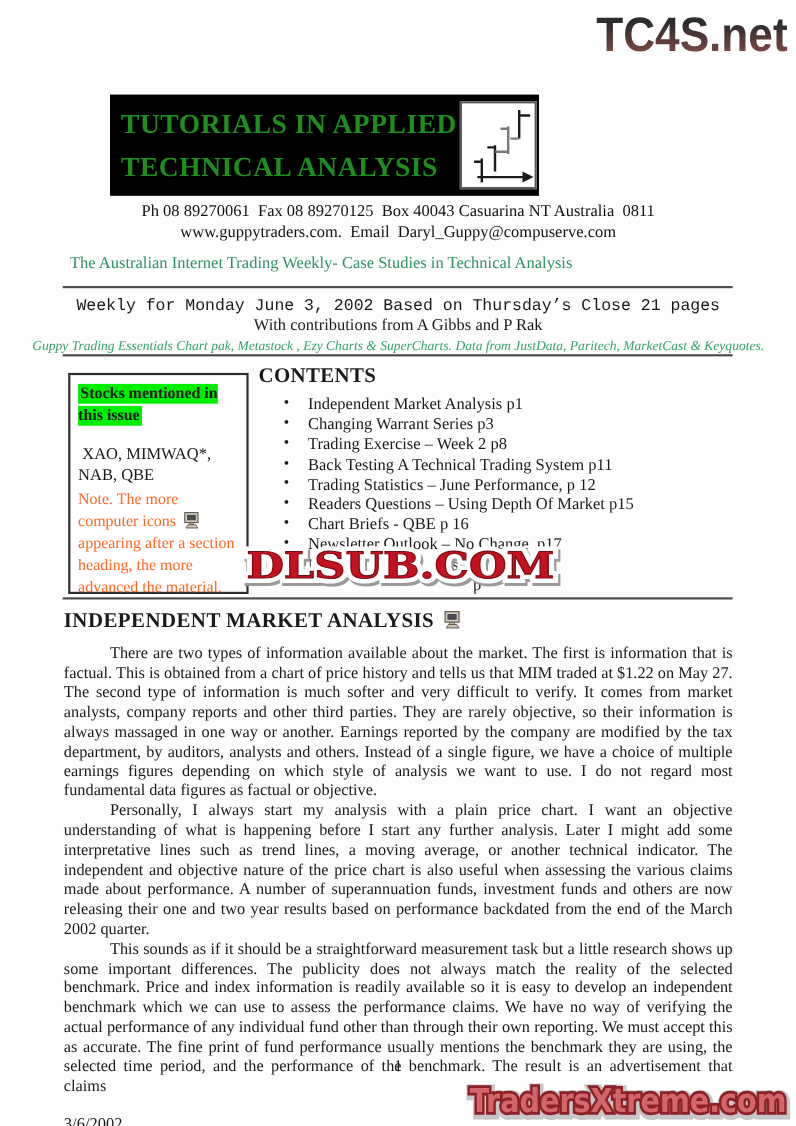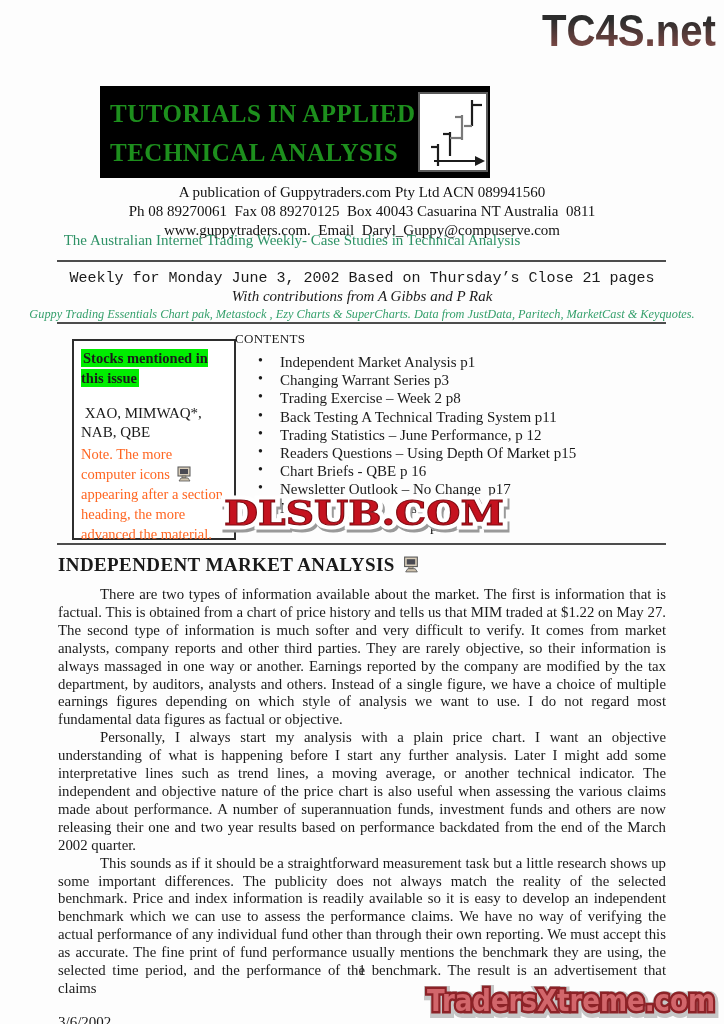--- a/index.html
+++ b/index.html
@@ -17,36 +17,36 @@
             border:2px solid #5a5a5a;box-sizing:border-box;}
 
   .pub-info{position:absolute;left:0;top:183px;width:724px;text-align:center;
             font-size:15px;line-height:19px;color:#111;}
   .subtitle{position:absolute;left:0;top:232px;width:584px;text-align:center;
             font-size:15px;color:#2e9266;}
   .hr{position:absolute;left:57px;width:609px;height:2px;background:#4d4d4d;}
   .hr1{top:260px;} .hr2{top:322px;} .hr3{top:543px;}
   .weekly{position:absolute;left:0;top:270px;width:724px;text-align:center;font-size:15px;font-family:Liberation Mono, monospace;}
   .contrib{position:absolute;left:0;top:288px;width:724px;text-align:center;
-           font-size:15px;font-style:italic;}
+           font-size:15px;}
   .sources{position:absolute;left:0;top:307px;width:724px;text-align:center;
            font-size:12.3px;font-style:italic;color:#35a06c;}
 
   
-  .stocks-box{position:absolute;left:72px;top:339px;width:146px;height:183px;
+  .stocks-box{position:absolute;left:62px;top:339px;width:146px;height:183px;
               border:2px solid #2e2e2e;padding:7px 7px;background:#fff;}
   .stocks-heading{display:inline;font-weight:bold;font-size:14.5px;line-height:20px;
                   background:#00ee00;padding:1px 2px;}
   .stocks-list{margin-top:16px;font-size:15px;line-height:19px;}
   .stocks-note{margin-top:2px;font-size:14.5px;line-height:20px;color:#ff6622;}
   .mini-computer{vertical-align:-4px;margin:0 2px;}
 
   
   .contents{position:absolute;left:235px;top:331px;width:440px;}
-  .contents-heading{font-weight:normal;font-size:13px;letter-spacing:0.3px;}
+  .contents-heading{font-weight:bold;font-size:19px;letter-spacing:0.3px;}
   .contents ul{margin:6px 0 0 0;padding:0 0 0 45px;list-style:none;}
   .contents li{position:relative;font-size:15px;line-height:18.2px;white-space:nowrap;}
   .contents li::before{content:"\2022";position:absolute;left:-22px;top:-1px;font-size:14px;}
   .contents li.frag1{word-spacing:110px;}
   .contents li.frag2{padding-left:150px;}
   .contents li.frag1::before,.contents li.frag2::before{content:"";}
 
   
   .dlsub{position:absolute;left:218px;top:491px;width:292px;height:47px;}
 
@@ -100,21 +100,20 @@
         <path d="M42 21 V46"></path>
           <path d="M35 23 H42"></path>
           <path d="M30 44 H42"></path>
           <path d="M44 32 H52"></path>
       </g>
       <polygon points="55,62 65,67 55,72" fill="#1c1c1c"></polygon>
     </svg>
   </div>
 
   <div class="pub-info">
-    <div>A publication of Guppytraders.com Pty Ltd ACN 089941560</div>
     <div>Ph 08 89270061&nbsp; Fax 08 89270125&nbsp; Box 40043 Casuarina NT Australia&nbsp; 0811</div>
     <div>www.guppytraders.com.&nbsp; Email&nbsp; Daryl_Guppy@compuserve.com</div>
   </div>
 
   <div class="subtitle">The Australian Internet Trading Weekly- Case Studies in Technical Analysis</div>
   <div class="hr hr1"></div>
 
   <div class="weekly">Weekly for Monday June 3, 2002 Based on Thursday’s Close 21 pages</div>
   <div class="contrib">With contributions from A Gibbs and P Rak</div>
   <div class="sources">Guppy Trading Essentials Chart pak, Metastock , Ezy Charts &amp; SuperCharts. Data from JustData, Paritech, MarketCast &amp; Keyquotes.</div>

